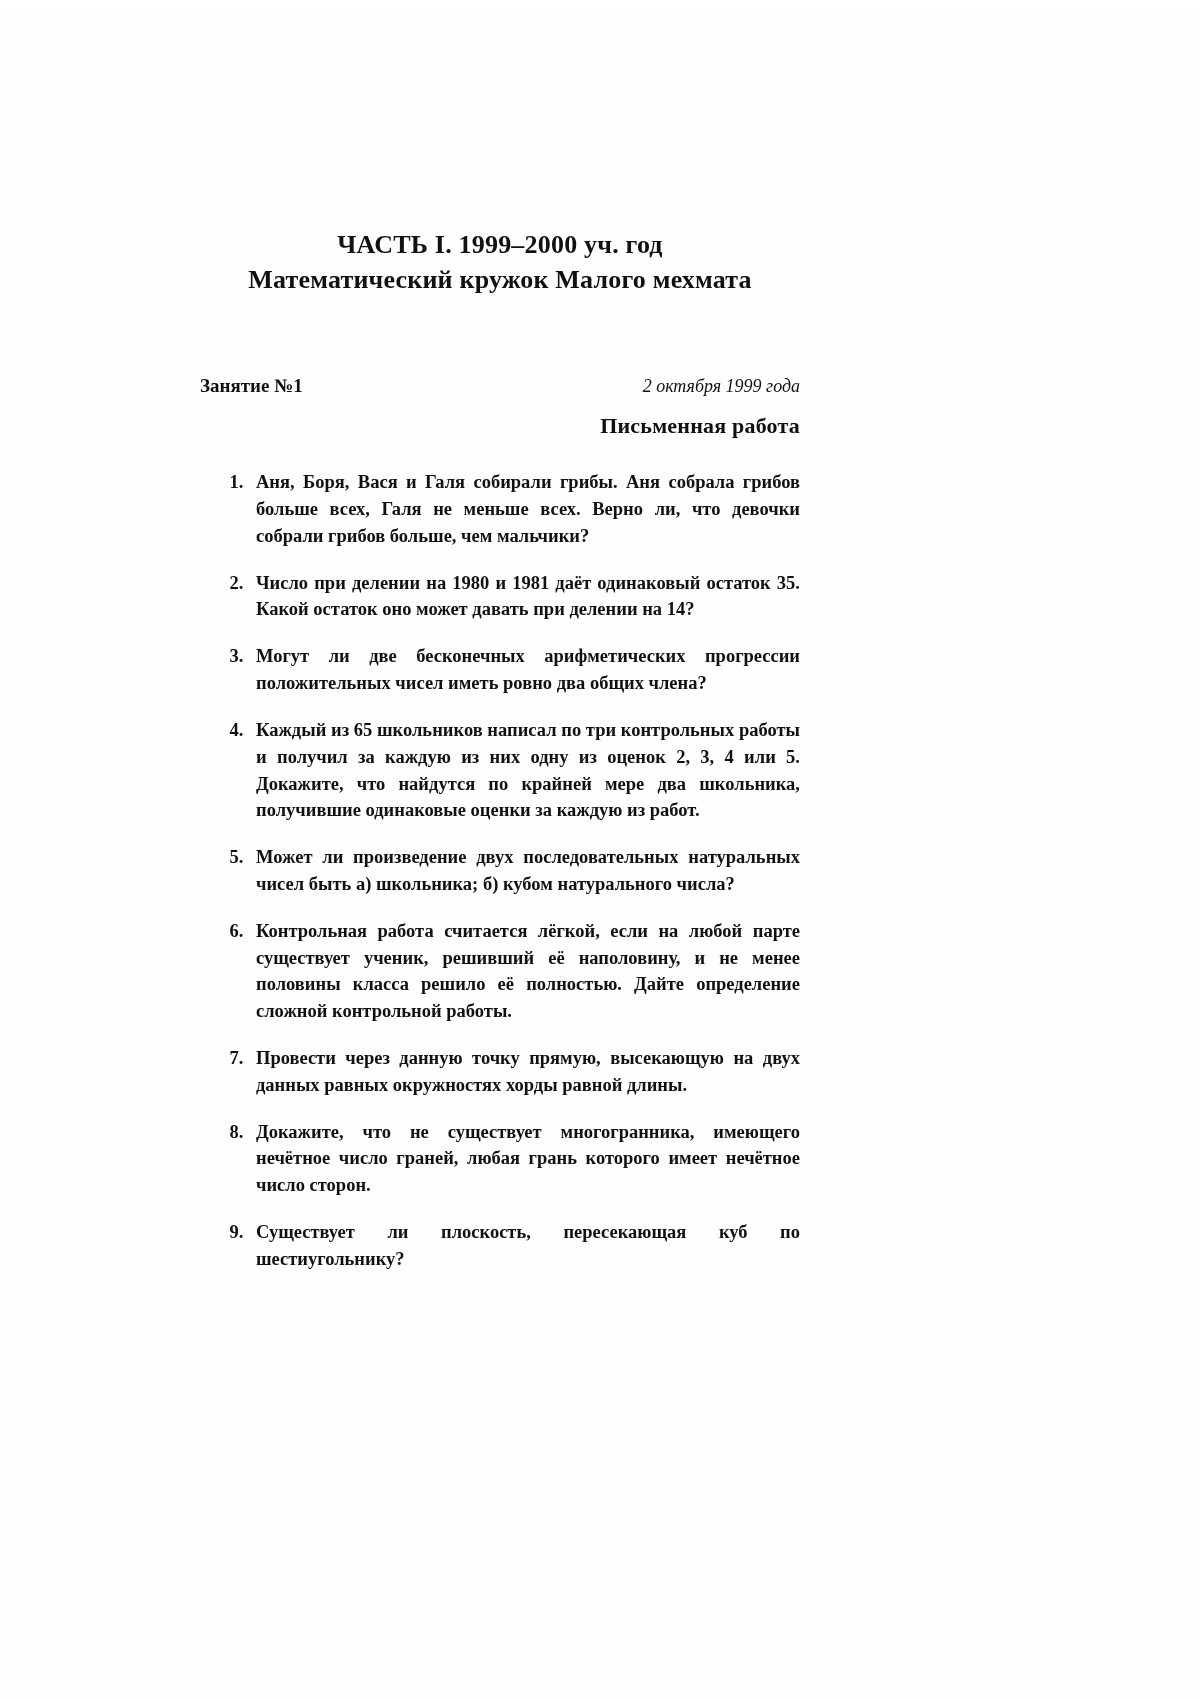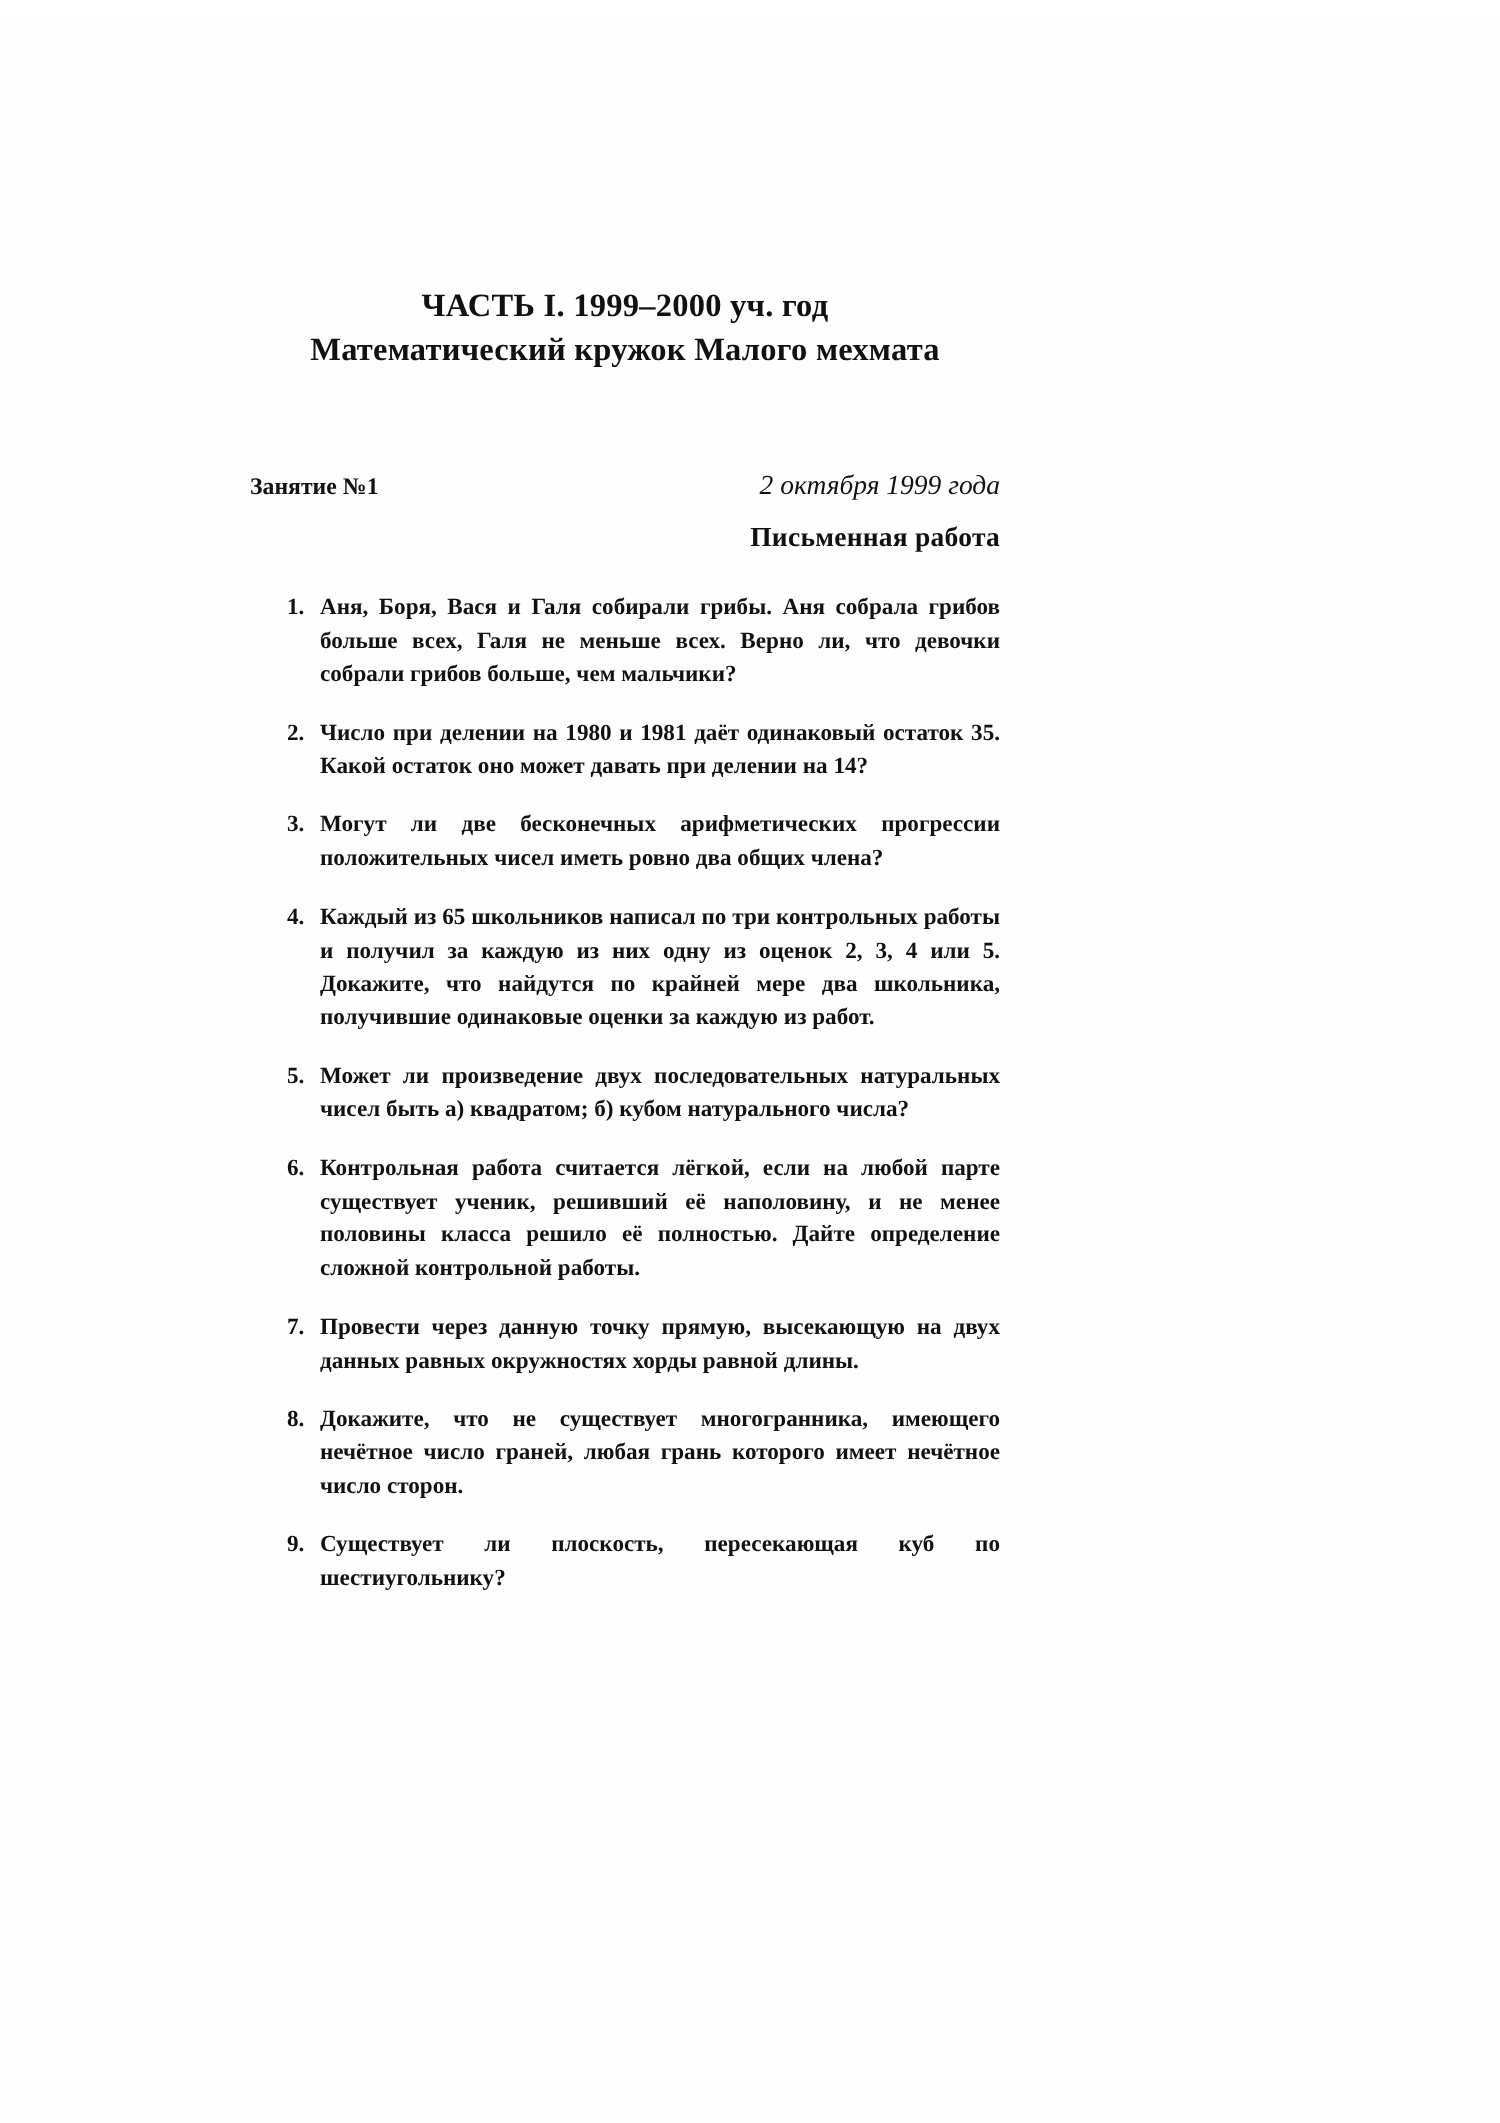--- a/index.html
+++ b/index.html
@@ -44,21 +44,21 @@
     justify-content: space-between;
     align-items: baseline;
     margin-top: 78px;
     font-size: 19px;
   }
   .session-label {
     font-weight: bold;
   }
   .session-date {
     font-style: italic;
-    font-size: 22px;
+    font-size: 18px;
     margin-left: 12px;
   }
   .section-title {
     text-align: right;
     font-weight: bold;
     font-size: 22px;
     margin-top: 16px;
     letter-spacing: 0.2px;
   }
   ol.problems {
@@ -95,21 +95,21 @@
       <div class="session-date">2 октября 1999 года</div>
     </div>
 
     <div class="section-title">Письменная работа</div>
 
     <ol class="problems">
       <li>Аня, Боря, Вася и Галя собирали грибы. Аня собрала грибов больше всех, Галя не меньше всех. Верно ли, что девочки собрали грибов больше, чем мальчики?</li>
       <li>Число при делении на 1980 и 1981 даёт одинаковый остаток 35. Какой остаток оно может давать при делении на 14?</li>
       <li>Могут ли две бесконечных арифметических прогрессии положительных чисел иметь ровно два общих члена?</li>
       <li>Каждый из 65 школьников написал по три контрольных работы и получил за каждую из них одну из оценок 2, 3, 4 или 5. Докажите, что найдутся по крайней мере два школьника, получившие одинаковые оценки за каждую из работ.</li>
-      <li>Может ли произведение двух последовательных натуральных чисел быть а) квадратом; б) кубом натурального числа?</li>
+      <li>Может ли произведение двух последовательных натуральных чисел быть а) школьника; б) кубом натурального числа?</li>
       <li>Контрольная работа считается лёгкой, если на любой парте существует ученик, решивший её наполовину, и не менее половины класса решило её полностью. Дайте определение сложной контрольной работы.</li>
       <li>Провести через данную точку прямую, высекающую на двух данных равных окружностях хорды равной длины.</li>
       <li>Докажите, что не существует многогранника, имеющего нечётное число граней, любая грань которого имеет нечётное число сторон.</li>
       <li>Существует ли плоскость, пересекающая куб по шестиугольнику?</li>
     </ol>
 
   </div>
 </div>
 
 </body></html>

